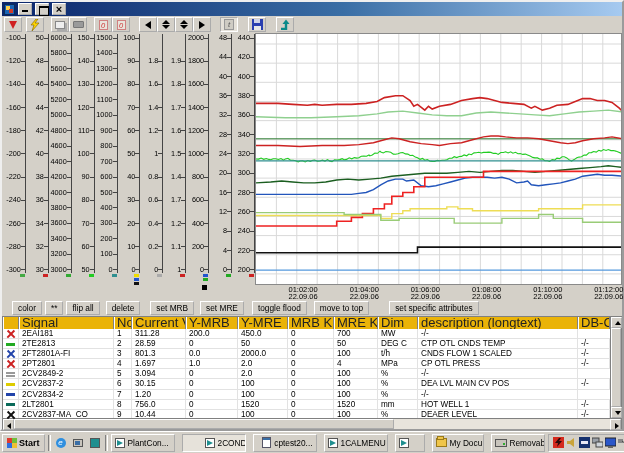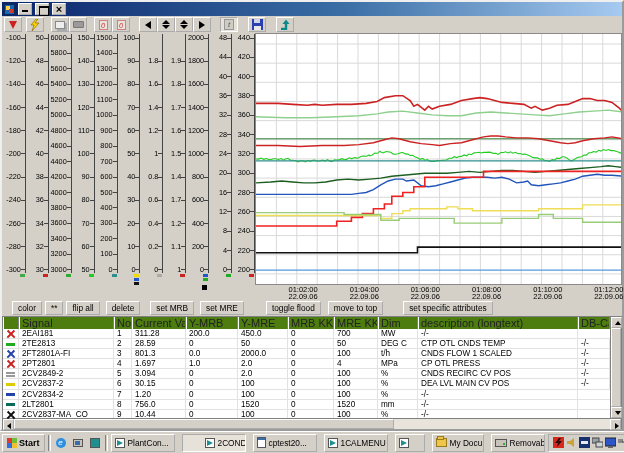--- a/index.html
+++ b/index.html
@@ -59,21 +59,21 @@
   
   .btnrow { height:16px; display:flex; align-items:center; flex:0 0 auto; }
   .rbtn { border:1px outset #fff; background:#d4d0c8; font-size:8.3px; line-height:10px;
           padding:1px 5px; white-space:nowrap; color:#000; }
   
   .tablewrap { flex:1; display:flex; flex-direction:column; border:1px solid #808080; border-bottom:none; background:#fff; min-height:0; }
   .tbl-body { flex:1; display:flex; min-height:0; }
   .tbl-grid { flex:1; display:flex; flex-direction:column; min-width:0; }
   .trow { display:grid; grid-template-columns:16px 95px 18px 54px 52px 50px 46px 44px 40px 160px 1fr;
           align-items:center; }
-  .thead { background:#4d7c0f; height:12px; font-size:11px; color:#222; flex:0 0 auto; }
+  .thead { background:#eab308; height:12px; font-size:13px; color:#222; flex:0 0 auto; }
   .thead > div { border-right:1px solid #808080; border-left:1px solid #fff; padding:0 2px; height:12px; line-height:12px; overflow:hidden; white-space:nowrap; }
   .tdata { height:10.1px; font-size:8.2px; background:#fff; border-bottom:1px solid #e2e2e2; flex:0 0 auto; }
   .tdata > div { padding:0 3px; border-right:1px solid #e2e2e2; overflow:hidden; white-space:nowrap; line-height:10px; height:10px; }
   .sigicon { display:flex; align-items:center; justify-content:center; }
   .ic-x { position:relative; width:8px; height:8px; }
   .ic-x:before,.ic-x:after { content:""; position:absolute; left:-1px; top:3px; width:10px; height:2.4px; background:var(--c); }
   .ic-x:before { transform:rotate(45deg);} .ic-x:after { transform:rotate(-45deg);}
   .ic-dash { width:12px; height:3px; background:var(--c); }
   .ic-dash2 { width:12px; height:5px; border-top:2px solid var(--c); border-bottom:2px solid var(--c); }
   
@@ -481,21 +481,21 @@
       </div>
   </div>
 
   <div class="btnrow">
       <span class="rbtn" style="margin-left: 10px;">color</span>
       <span class="rbtn" style="margin-left: 3px;">**</span>
       <span class="rbtn" style="margin-left: 3px;">flip all</span>
       <span class="rbtn" style="margin-left: 6px;">delete</span>
       <span class="rbtn" style="margin-left: 10px; text-align: center;">set MRB</span>
       <span class="rbtn" style="margin-left: 6px;">set MRE</span>
-      <span class="rbtn" style="margin-left: 22px;">toggle flood</span>
+      <span class="rbtn" style="margin-left: 8px;">toggle flood</span>
       <span class="rbtn" style="margin-left: 7px;">move to top</span>
       <span class="rbtn" style="margin-left: 20px;">set specific attributes</span>
     </div>
 
   <div class="tablewrap">
     <div class="tbl-body">
       <div class="tbl-grid">
         <div class="trow thead">
             <div></div>
             <div>Signal</div>
@@ -574,21 +574,20 @@
                 <i class="ic-dash2" style="--c: #999999;"></i>
               </div>
               <div>2CV2849-2</div>
               <div>5</div>
               <div>3.094</div>
               <div>0</div>
               <div>2.0</div>
               <div>0</div>
               <div>100</div>
               <div>%</div>
-              <div>CNDS RECIRC CV POS</div>
               <div>-/-</div>
             </div>
             <div class="trow tdata">
               <div class="sigicon">
                 <i class="ic-dash" style="--c: #ddcc00;"></i>
               </div>
               <div>2CV2837-2</div>
               <div>6</div>
               <div>30.15</div>
               <div>0</div>
@@ -618,34 +617,36 @@
                 <i class="ic-dash" style="--c: #0a6a5a;"></i>
               </div>
               <div>2LT2801</div>
               <div>8</div>
               <div>756.0</div>
               <div>0</div>
               <div>1520</div>
               <div>0</div>
               <div>1520</div>
               <div>mm</div>
+              <div>HOT WELL 1</div>
               <div>-/-</div>
             </div>
             <div class="trow tdata">
               <div class="sigicon">
                 <i class="ic-x" style="--c: #111111;"></i>
               </div>
               <div>2CV2837-MA_CO</div>
               <div>9</div>
               <div>10.44</div>
               <div>0</div>
               <div>100</div>
               <div>0</div>
               <div>100</div>
               <div>%</div>
+              <div>DEAER LEVEL</div>
               <div>-/-</div>
             </div>
           </div>
       </div>
       <div class="vscroll">
         <span class="sbtn up"></span>
         <span class="vthumb"></span>
         <span class="sbtn dn"></span>
       </div>
     </div>
@@ -682,21 +683,21 @@
   <span class="tsep"></span>
   <span style="display:flex;gap:7px;">
       <span class="taskbtn" style="width: 64px;">
         <i class="appico"></i>
         <span>PlantCon...</span>
       </span>
       <span class="taskbtn active" style="width: 64px; padding-left: 22px;">
         <i class="appico"></i>
         <span>2CONDW...</span>
       </span>
-      <span class="taskbtn" style="width: 64px;">
+      <span class="taskbtn" style="width: 64px; justify-content: flex-end;">
         <i class="noteico"></i>
         <span>cptest20...</span>
       </span>
       <span class="taskbtn" style="width: 64px;">
         <i class="appico"></i>
         <span>1CALMENU</span>
       </span>
       <span class="taskbtn" style="width: 30px;">
         <i class="appico"></i>
       </span>

